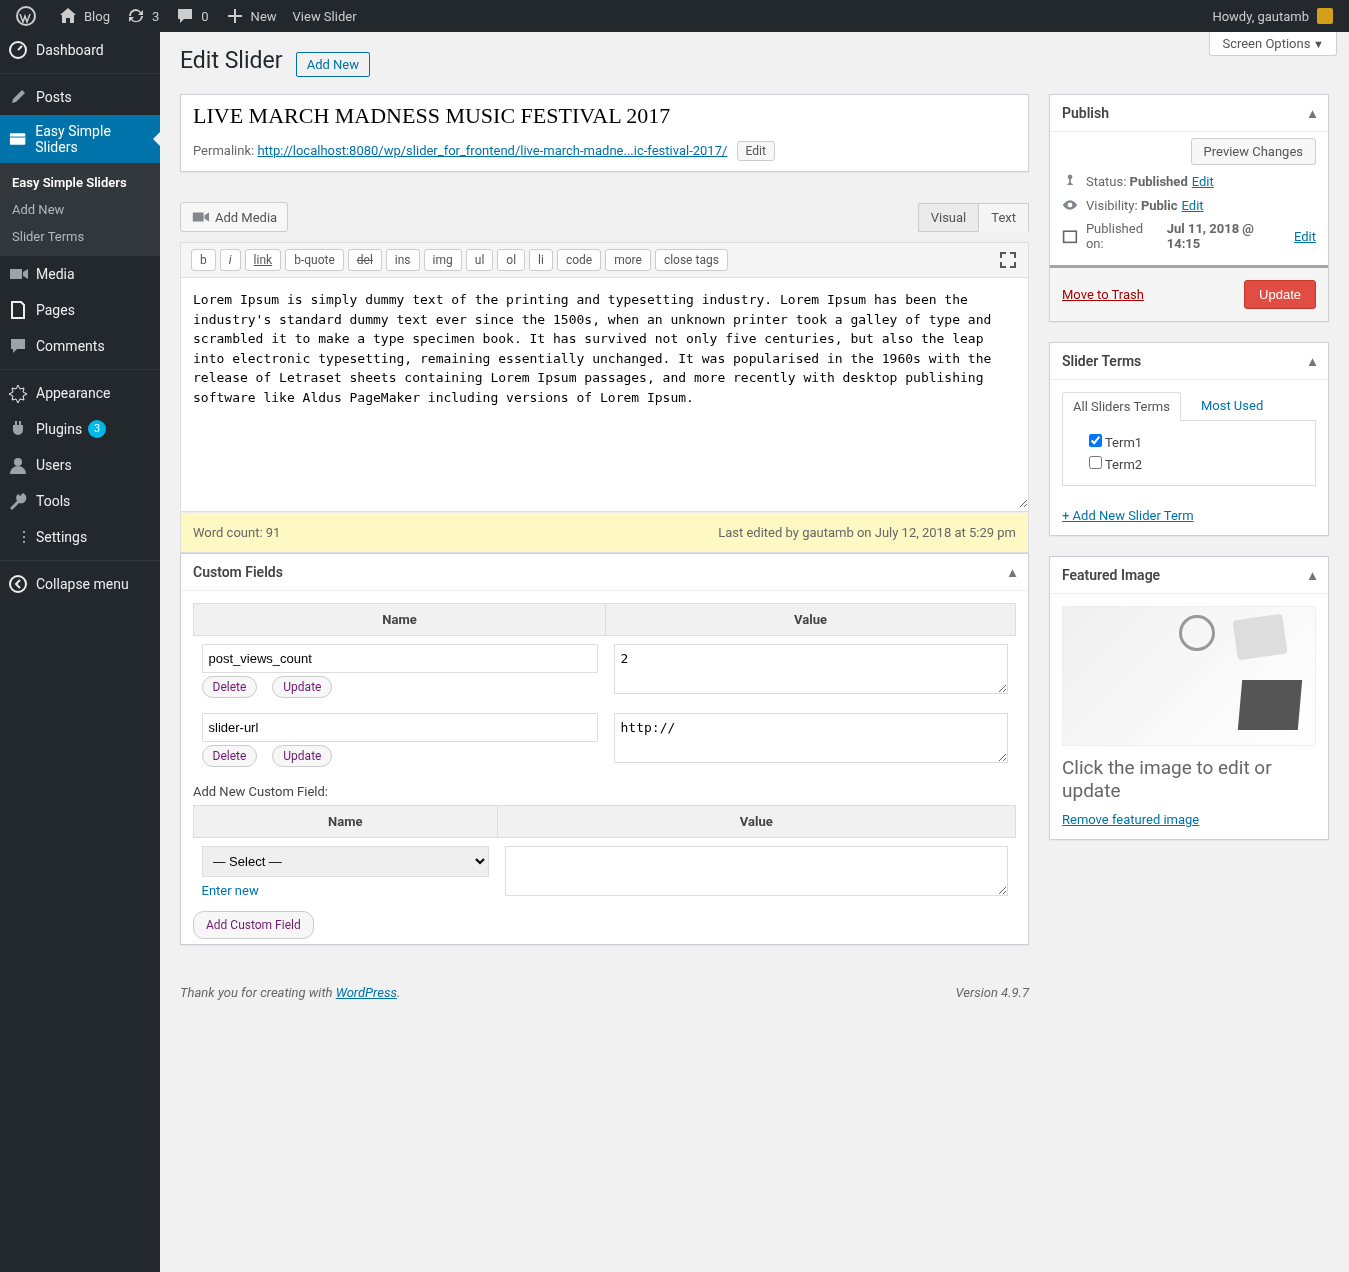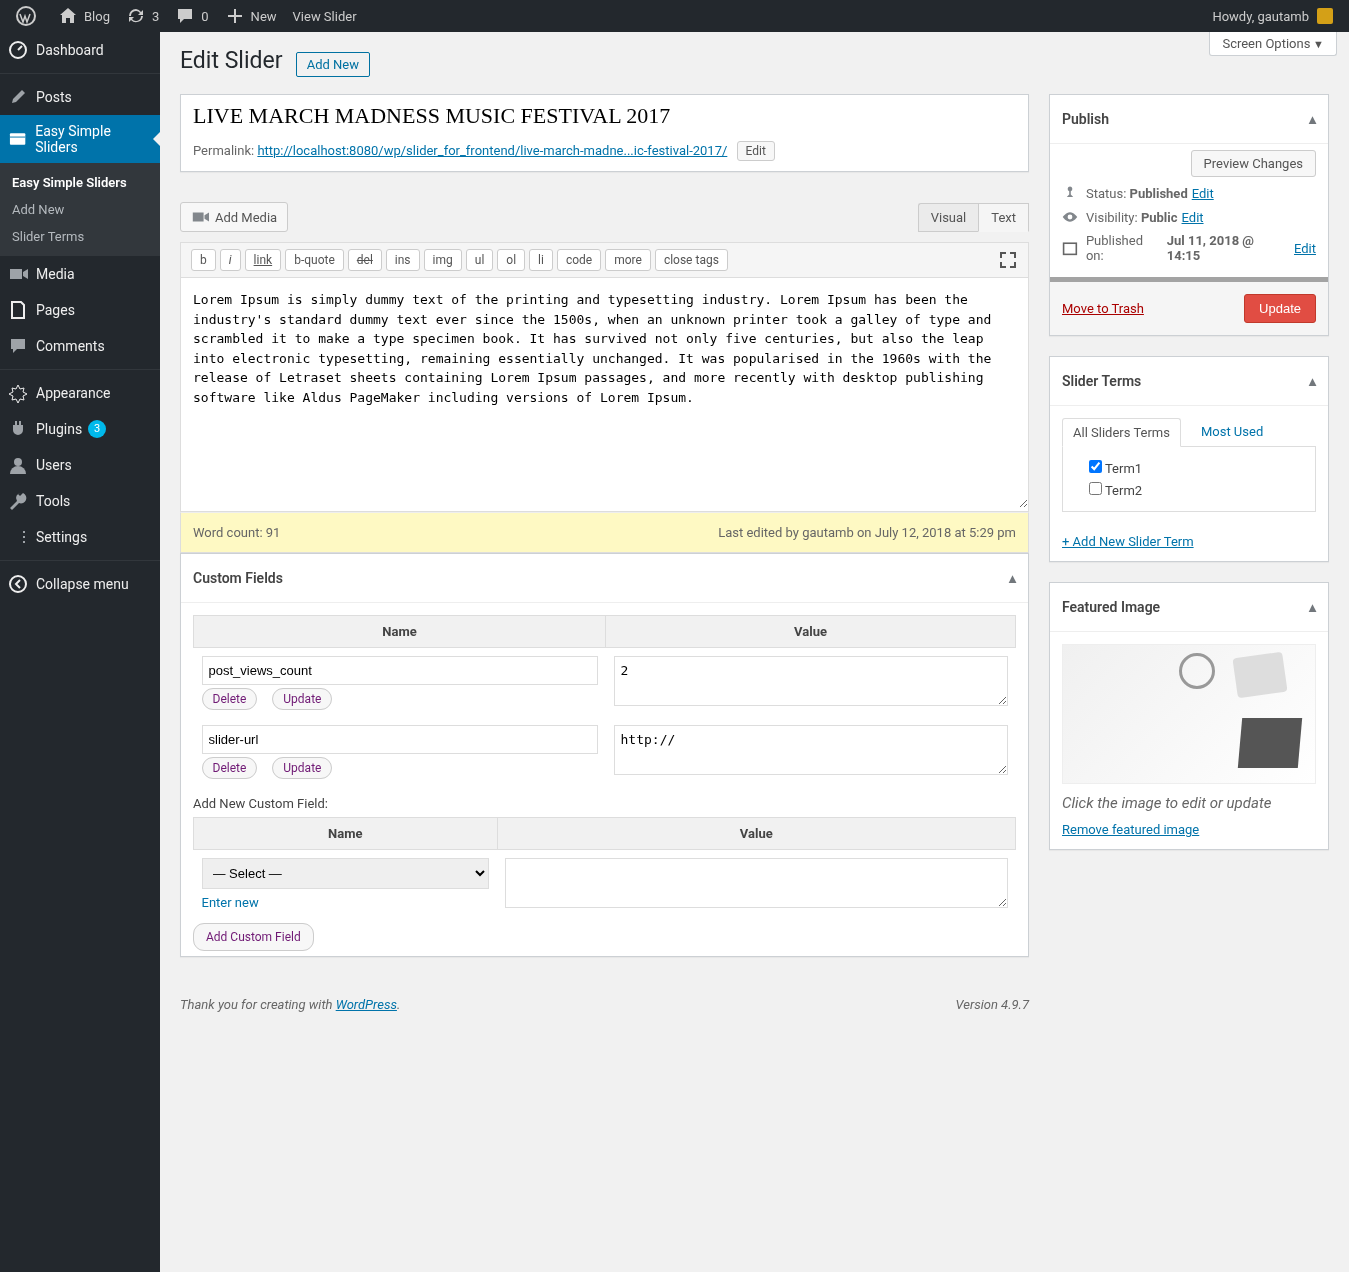--- a/index.html
+++ b/index.html
@@ -43,51 +43,51 @@
 .tab:first-child{border-right:0;border-top-left-radius:3px}
 .tab.active{background:#f5f5f5;border-bottom-color:#f5f5f5}
 .qtoolbar{background:#f5f5f5;border:1px solid #ddd;padding:6px 10px;display:flex;gap:4px;align-items:center;flex-wrap:wrap}
 .qt{border:1px solid #ccc;background:#fff;padding:3px 8px;border-radius:3px;font-size:12px;cursor:pointer;color:#555}
 .qt.u{text-decoration:underline}
 .qt.s{text-decoration:line-through}
 .fullscreen{margin-left:auto;width:20px;height:20px;cursor:pointer;fill:#555}
 .editor-area{border:1px solid #ddd;border-top:0;background:#fff}
 .editor-area textarea{width:100%;border:0;padding:12px;font-family:Consolas,Monaco,monospace;font-size:13px;line-height:1.5;height:230px;resize:vertical;outline:none}
 .status-bar{border:1px solid #ddd;border-top:1px solid #eee;background:#fef9c3;padding:12px 12px;display:flex;justify-content:space-between;color:#666;font-size:13px}
-.postbox h2{font-size:14px;padding:16px 12px;border-bottom:1px solid #eee;font-weight:600;display:flex;align-items:center}
+.postbox h2{font-size:14px;padding:10px 12px;border-bottom:1px solid #eee;font-weight:600;display:flex;align-items:center}
 .postbox h2 .toggle{margin-left:auto;color:#72777c;cursor:pointer}
 .postbox .inside{padding:12px}
 .cf-table{width:100%;border-collapse:collapse;margin-bottom:10px}
 .cf-table th{background:#f1f1f1;padding:8px;border:1px solid #ddd;font-size:13px}
 .cf-table td{padding:8px;vertical-align:top}
 .cf-table input[type=text],.cf-table textarea,.cf-table select{width:100%;padding:6px;border:1px solid #ddd;font-size:13px}
 .cf-table textarea{height:50px;resize:both}
 .cf-actions{margin-top:6px}
 .cf-btn{border:1px solid #ccc;background:#f7f7f7;padding:3px 10px;border-radius:11px;font-size:12px;cursor:pointer;margin-right:15px;color:#701a75}
 .enter-new{color:#0073aa;cursor:pointer;font-size:13px}
 .cf-note{padding:10px 12px;border-top:1px solid #eee;color:#666;font-style:italic}
 .publish-row{padding:4px 12px;display:flex;align-items:center;color:#666;font-size:13px}
 .publish-row svg{width:16px;height:16px;fill:#82878c;margin-right:8px}
 .publish-row .edit-link{color:#0073aa;margin-left:4px;text-decoration:underline;cursor:pointer}
-.publish-actions{display:flex;justify-content:space-between;align-items:center;padding:12px;border-top:5px solid #a3a3a3;background:#f5f5f5;margin-top:10px}
+.publish-actions{display:flex;justify-content:space-between;align-items:center;padding:12px;border-top:3px solid #a3a3a3;background:#f5f5f5;margin-top:10px}
 .trash{color:#a00;text-decoration:underline;cursor:pointer}
 .button-primary{background:#e14d43;color:#fff;border:1px solid #c0392b;padding:6px 14px;border-radius:3px;cursor:pointer;font-size:13px}
 .button-secondary{background:#f7f7f7;border:1px solid #ccc;padding:5px 12px;border-radius:3px;cursor:pointer;color:#555;font-size:13px}
 .preview-row{text-align:right;padding:0 12px 10px}
 .cat-tabs{border-bottom:1px solid #ddd;display:flex;gap:10px}
 .cat-tab{padding:6px 10px;cursor:pointer;color:#0073aa;font-size:13px}
 .cat-tab.active{border:1px solid #ddd;border-bottom-color:#fff;margin-bottom:-1px;color:#555;border-top-left-radius:3px;border-top-right-radius:3px}
 .terms-list{border:1px solid #ddd;border-top:0;padding:10px}
 .terms-list label{display:block;padding:3px 16px;font-size:13px}
 .add-term{color:#0073aa;text-decoration:underline;cursor:pointer;margin-top:22px;display:inline-block;font-size:13px}
 .feat-img{width:100%;height:140px;background:linear-gradient(135deg,#f0f0f0,#fff);position:relative;cursor:pointer;border:1px solid #eee}
 .feat-img::before{content:"";position:absolute;top:10px;right:30px;width:50px;height:40px;background:#ddd;border-radius:4px;transform:rotate(-8deg)}
 .feat-img::after{content:"";position:absolute;top:8px;right:100px;width:30px;height:30px;border:3px solid #999;border-radius:50%;background:transparent}
 .feat-img .extra{position:absolute;bottom:15px;right:15px;width:60px;height:50px;background:#555;transform:skewX(-5deg)}
-.feat-caption{font-style:italic;color:#666;margin:10px 0;font-size:15px}
+.feat-caption{color:#666;margin:10px 0;font-size:19px}
 .remove-feat{color:#0073aa;text-decoration:underline;cursor:pointer;font-size:13px}
 footer.wp{display:flex;justify-content:space-between;padding:20px 0;color:#666;font-style:italic;border-top:0}
 footer.wp a{text-decoration:underline}
 </style>
 </head>
 <body>
 
 <div class="adminbar">
   <div class="ab-item">
       <svg class="ab-ico" viewBox="0 0 20 20">

